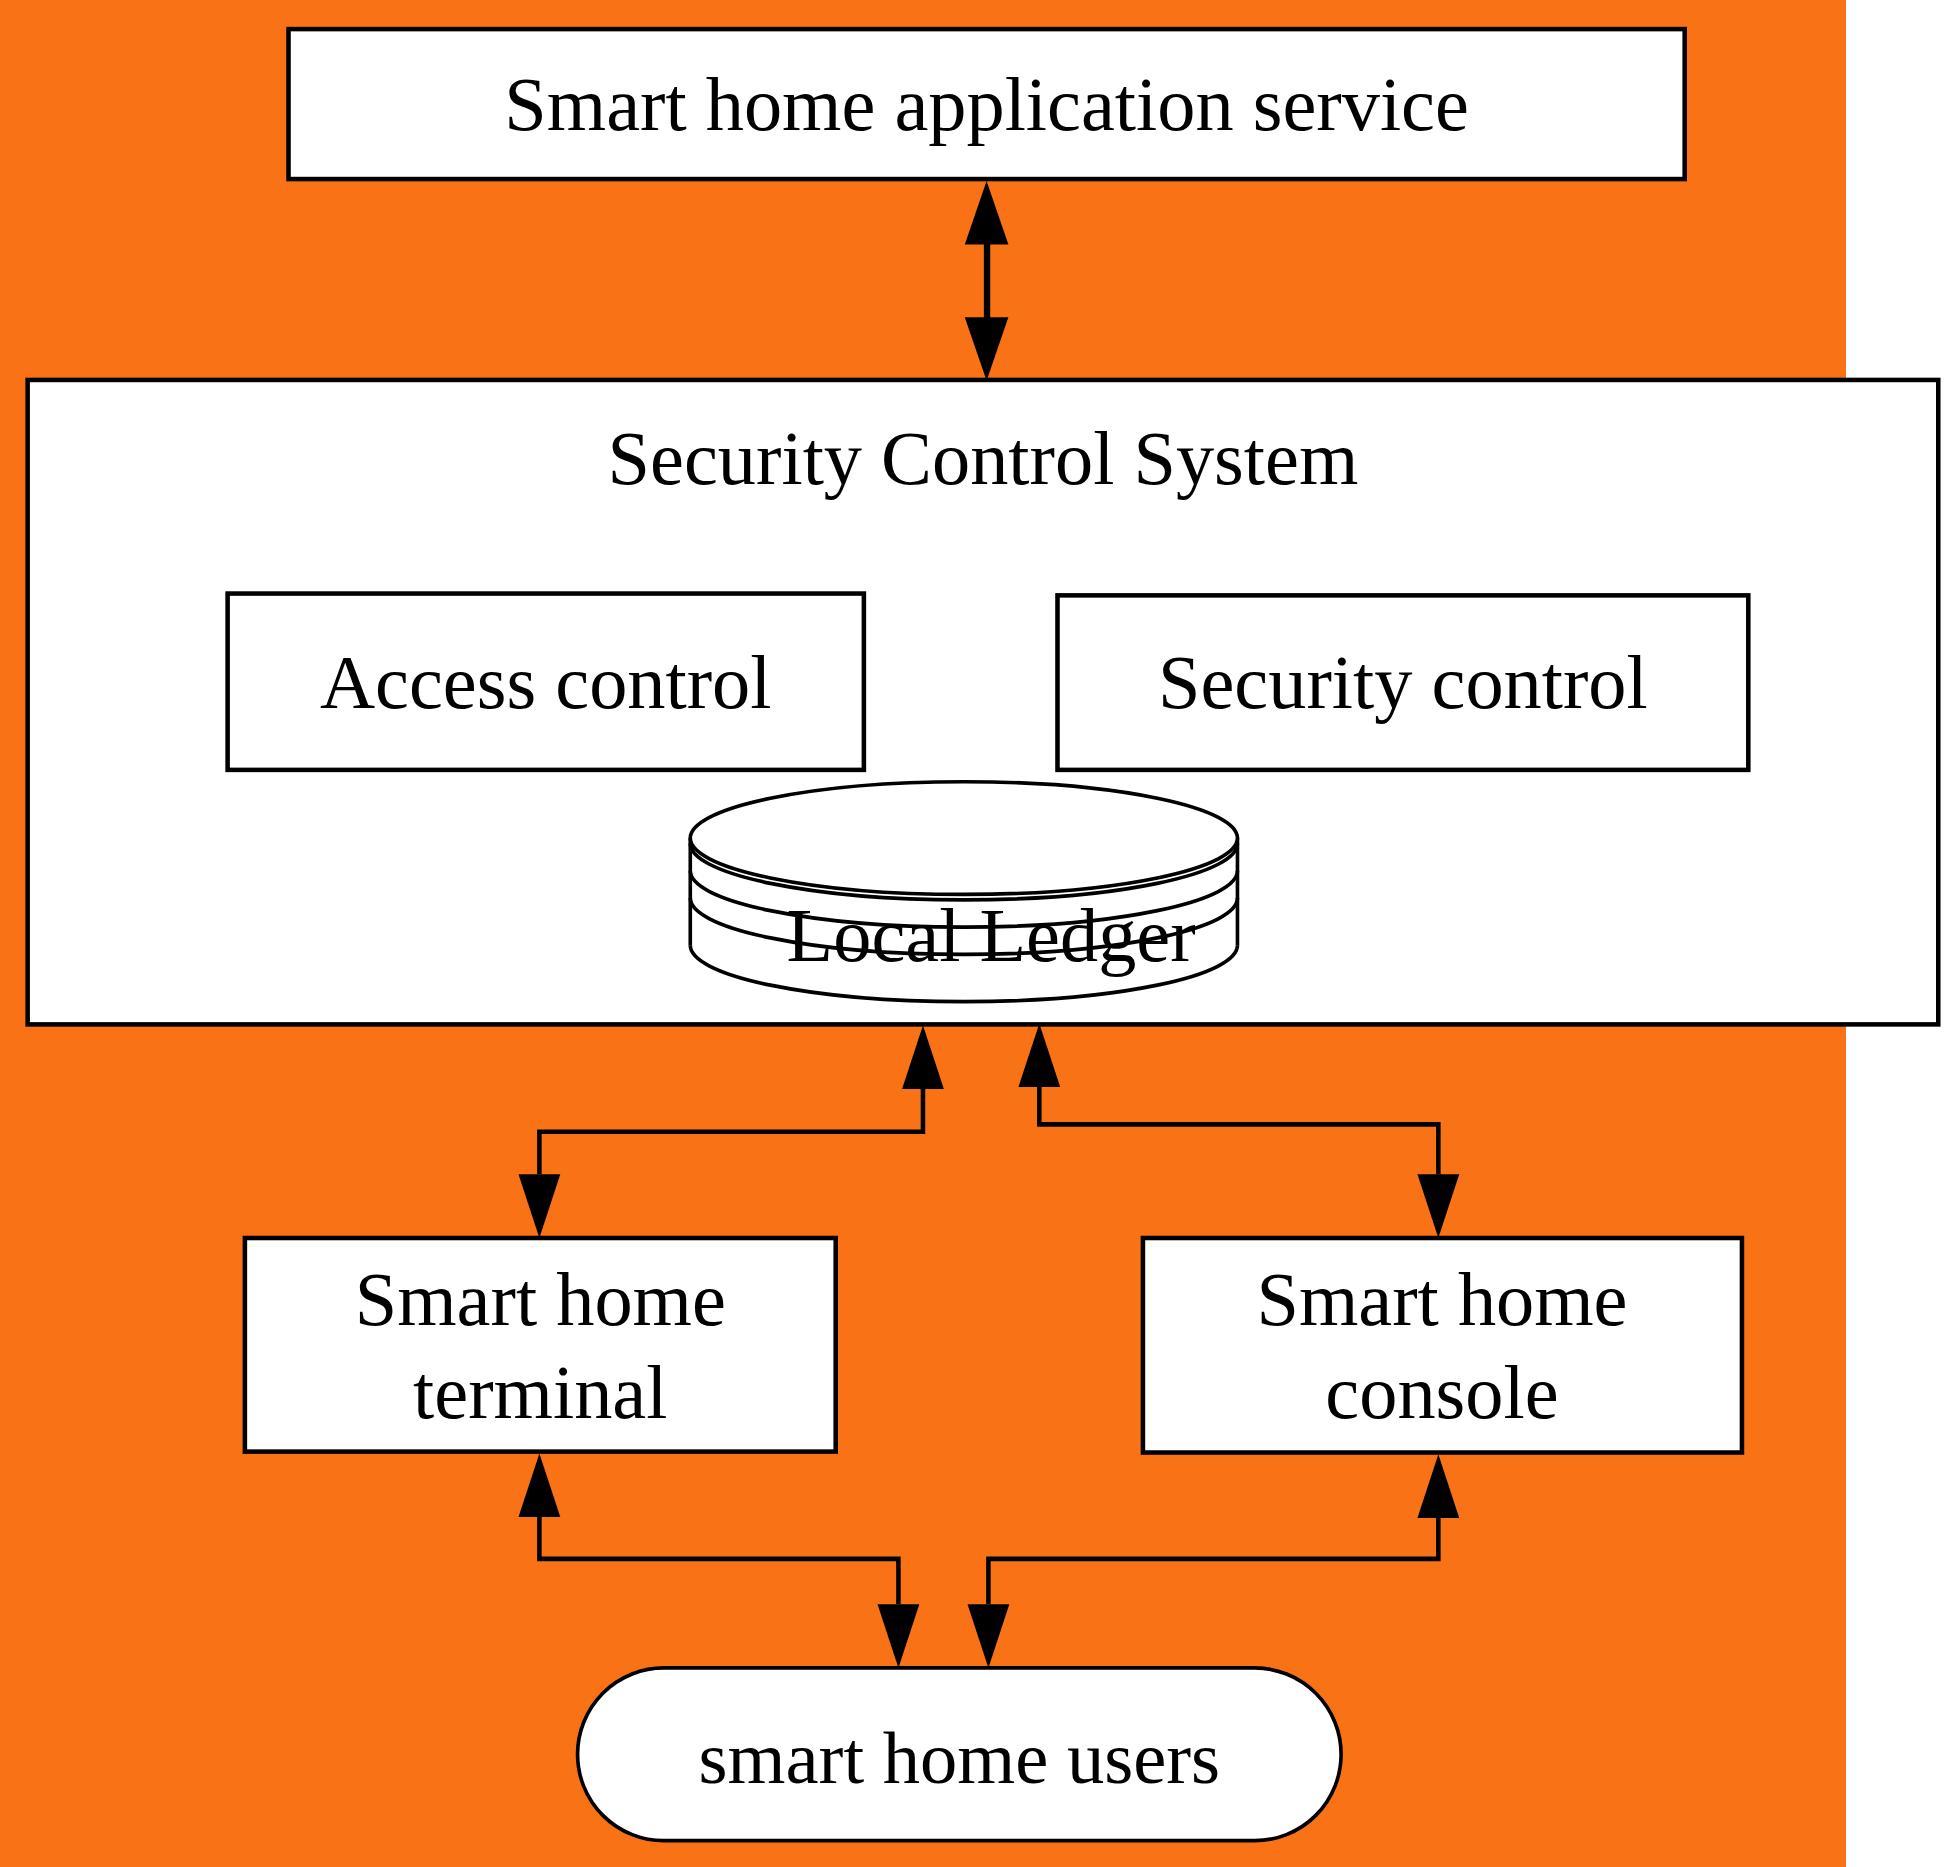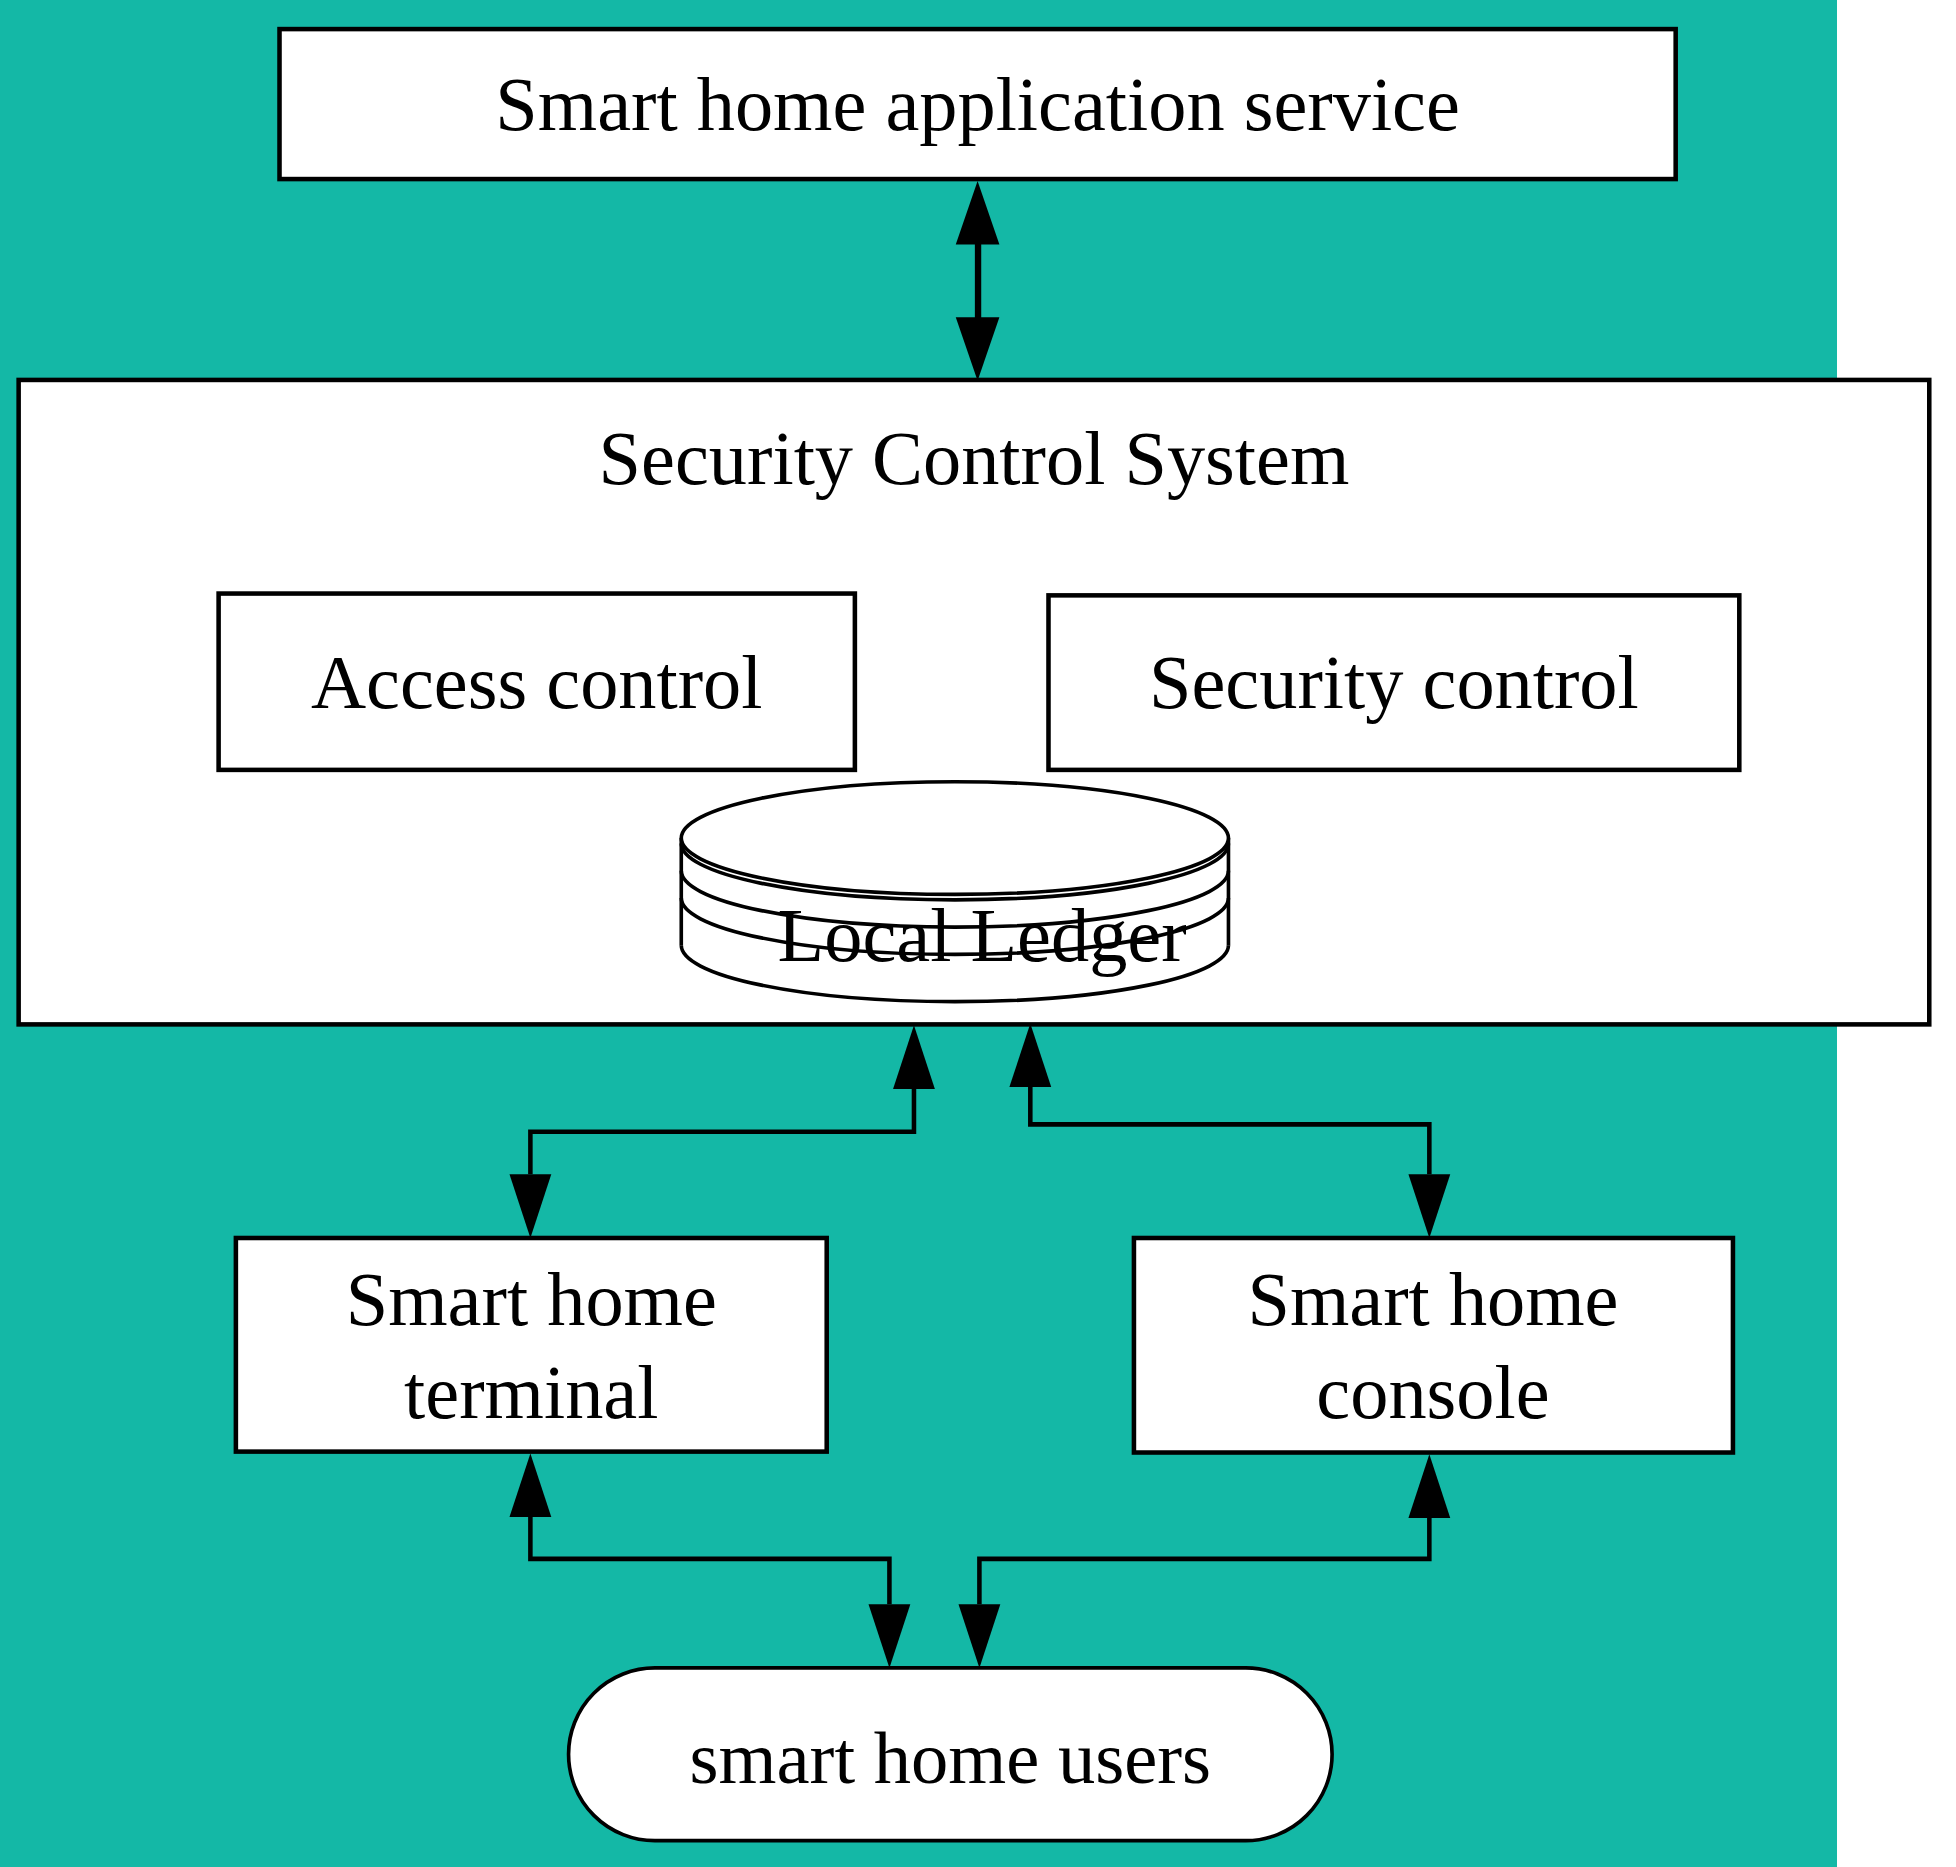--- a/index.html
+++ b/index.html
@@ -4,21 +4,22 @@
 <style>
   html, body {
     margin: 0;
     padding: 0;
     background: #ffffff;
   }
   .canvas {
     position: relative;
     width: 1837px;
     height: 1867px;
-    background: #14b8a6;
+    background: #f97316;
+    padding-left: 9px;
   }
   svg {
     display: block;
     width: 1957px;
     height: 1867px;
   }
   .node-label {
     font-family: "Liberation Serif", "DejaVu Serif", serif;
     font-size: 84px;
     fill: #000000;

